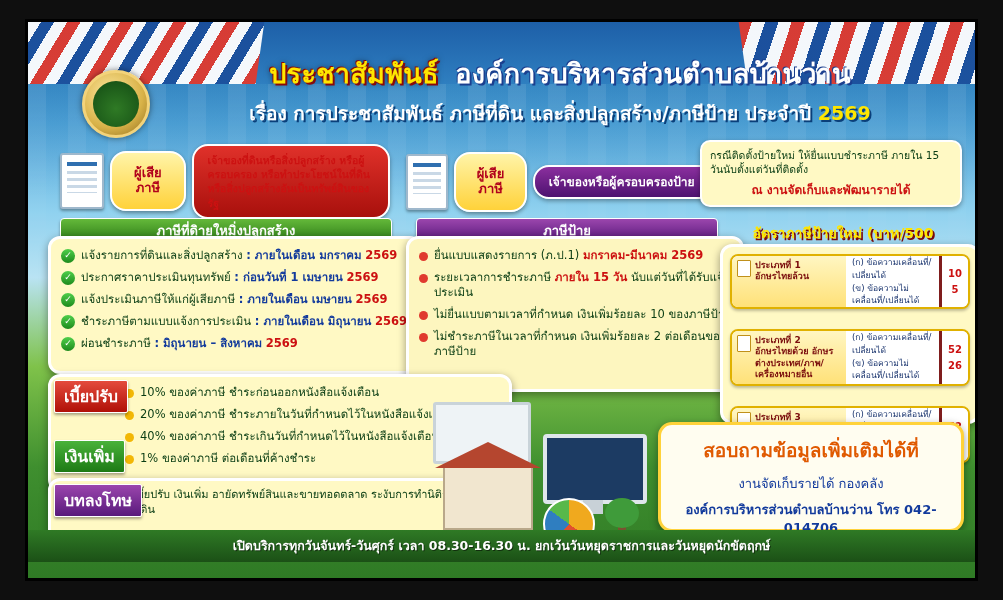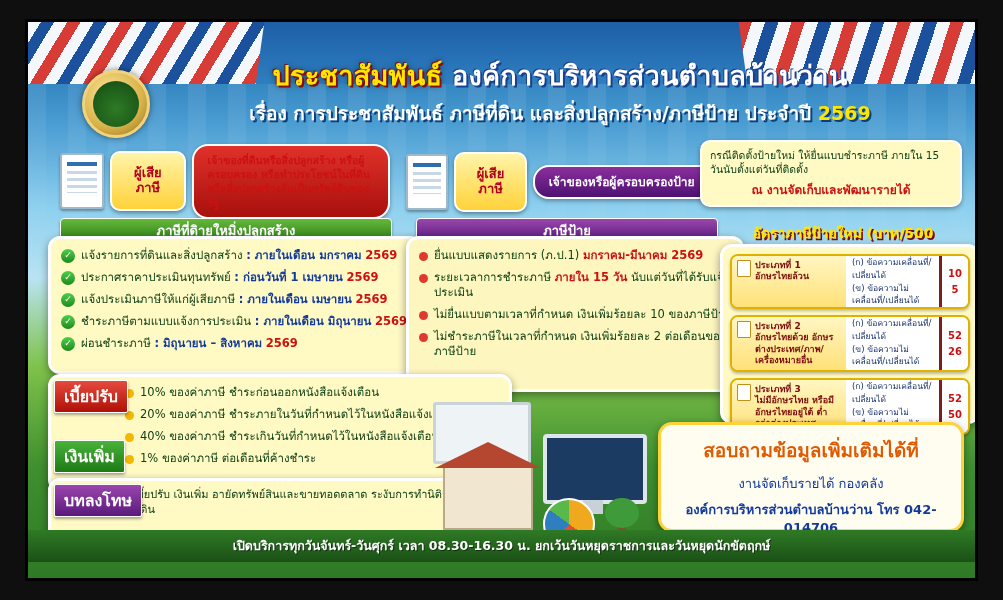--- a/index.html
+++ b/index.html
@@ -47,35 +47,35 @@
     background:radial-gradient(circle at 40% 35%,#ffe8a0,#d8b248 60%,#8d6a1c);
     border:3px solid #f3d37a;box-shadow:0 0 6px rgba(0,0,0,.5);
     display:flex;align-items:center;justify-content:center;overflow:hidden;
   }
   .seal .inner{width:46px;height:46px;border-radius:50%;
     background:radial-gradient(circle at 50% 60%,#2f7a25,#124a13);}
   .title-wrap{position:absolute;left:132px;top:38px;width:800px;text-align:center;}
   .t1{
     font-size:27px;font-weight:bold;color:#ffe600;
     text-shadow:2px 2px 0 #8a0a0a,-1px -1px 0 #8a0a0a,0 0 6px rgba(0,0,0,.6);
-    letter-spacing:.3px;line-height:1.2;
+    letter-spacing:.3px;line-height:1.2;font-family:Liberation Mono, monospace;
   }
   .t1 .white{color:#ffffff;text-shadow:2px 2px 0 #1b3f8f,-1px -1px 0 #1b3f8f;}
   .t2{
     margin-top:6px;font-size:19px;font-weight:bold;color:#ffffff;
     text-shadow:2px 2px 0 #0a3f7a;
   }
   .t2 .y{color:#ffe600;}
 
   
   .badge{
     position:absolute;display:flex;align-items:center;gap:6px;
   }
   .badge .hex{
-    width:78px;height:56px;border-radius:10px;
+    width:78px;height:56px;border-radius:16px;
     background:linear-gradient(180deg,#fff4a8,#ffd23a);
     border:2px solid #ffffff;box-shadow:0 2px 4px rgba(0,0,0,.4);
     display:flex;flex-direction:column;align-items:center;justify-content:center;
     color:#b1001b;font-weight:bold;font-size:13px;line-height:1.15;
   }
   .pill{
     border-radius:16px;padding:7px 14px;color:#fff;font-size:13px;font-weight:bold;
     box-shadow:0 2px 4px rgba(0,0,0,.35);line-height:1.35;
   }
   .pill.red{background:linear-gradient(180deg,#e0312a,#a8100c);border:2px solid #fff;}
@@ -119,21 +119,21 @@
     position:absolute;border-radius:2px;color:#fff;font-size:16px;font-weight:bold;
     padding:3px 9px;box-shadow:0 2px 3px rgba(0,0,0,.35);border:1px solid #fff;
   }
   .tag.red{background:linear-gradient(180deg,#e44b3d,#b01007);}
   .tag.grnt{background:linear-gradient(180deg,#49b23a,#1d7a15);}
   .tag.purt{background:linear-gradient(180deg,#9b46ad,#591a7c);}
 
   
   .rcard{
     background:#fff;border:2px solid #e0b100;border-radius:8px;
-    display:flex;align-items:stretch;overflow:hidden;margin-bottom:6px;
+    display:flex;align-items:stretch;overflow:hidden;margin-bottom:20px;
     box-shadow:0 2px 3px rgba(0,0,0,.25);
   }
   .rcard .lab{
     width:104px;background:linear-gradient(180deg,#fff6c2,#ffe178);
     padding:4px 5px;font-size:9px;color:#7a0c0c;font-weight:bold;line-height:1.25;
     display:flex;gap:4px;align-items:flex-start;
   }
   .rcard .mid{flex:1;padding:0 6px;font-size:8.5px;color:#15306b;line-height:1.5;}
   .rcard .num{width:26px;background:#fff;border-left:3px solid #7f1d1d;
     font-size:10px;font-weight:bold;color:#cc1111;display:flex;flex-direction:column;

